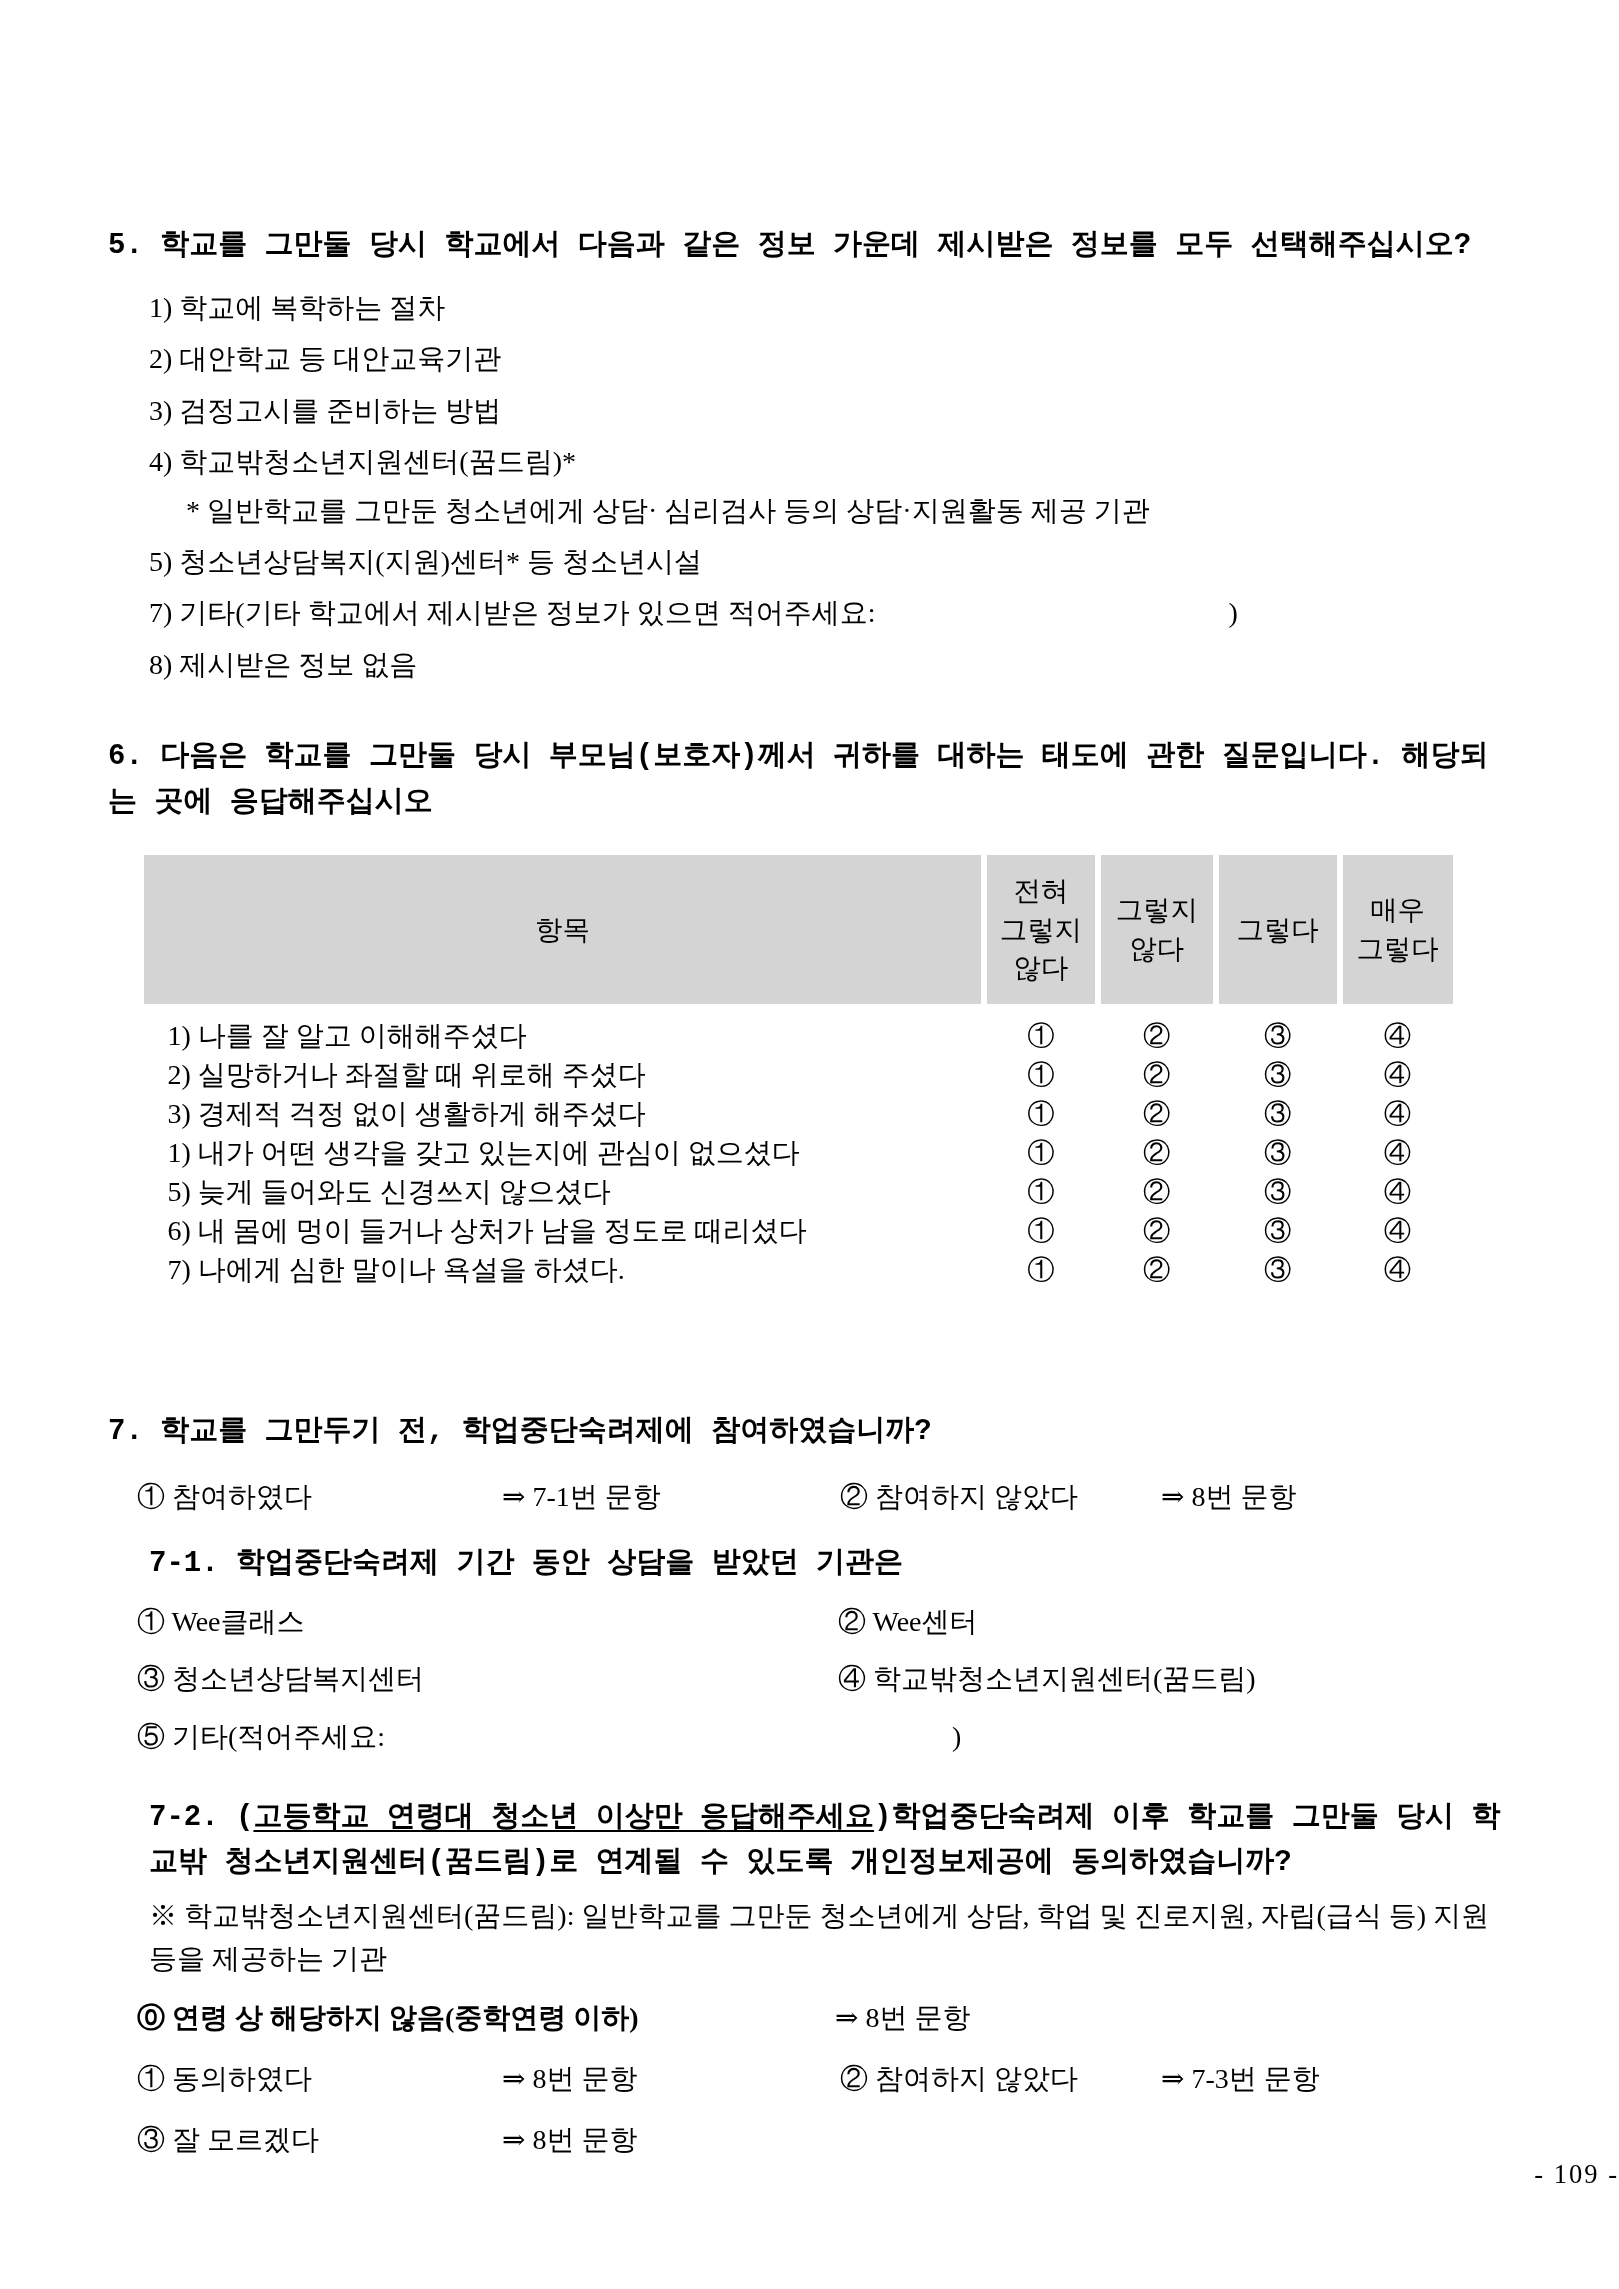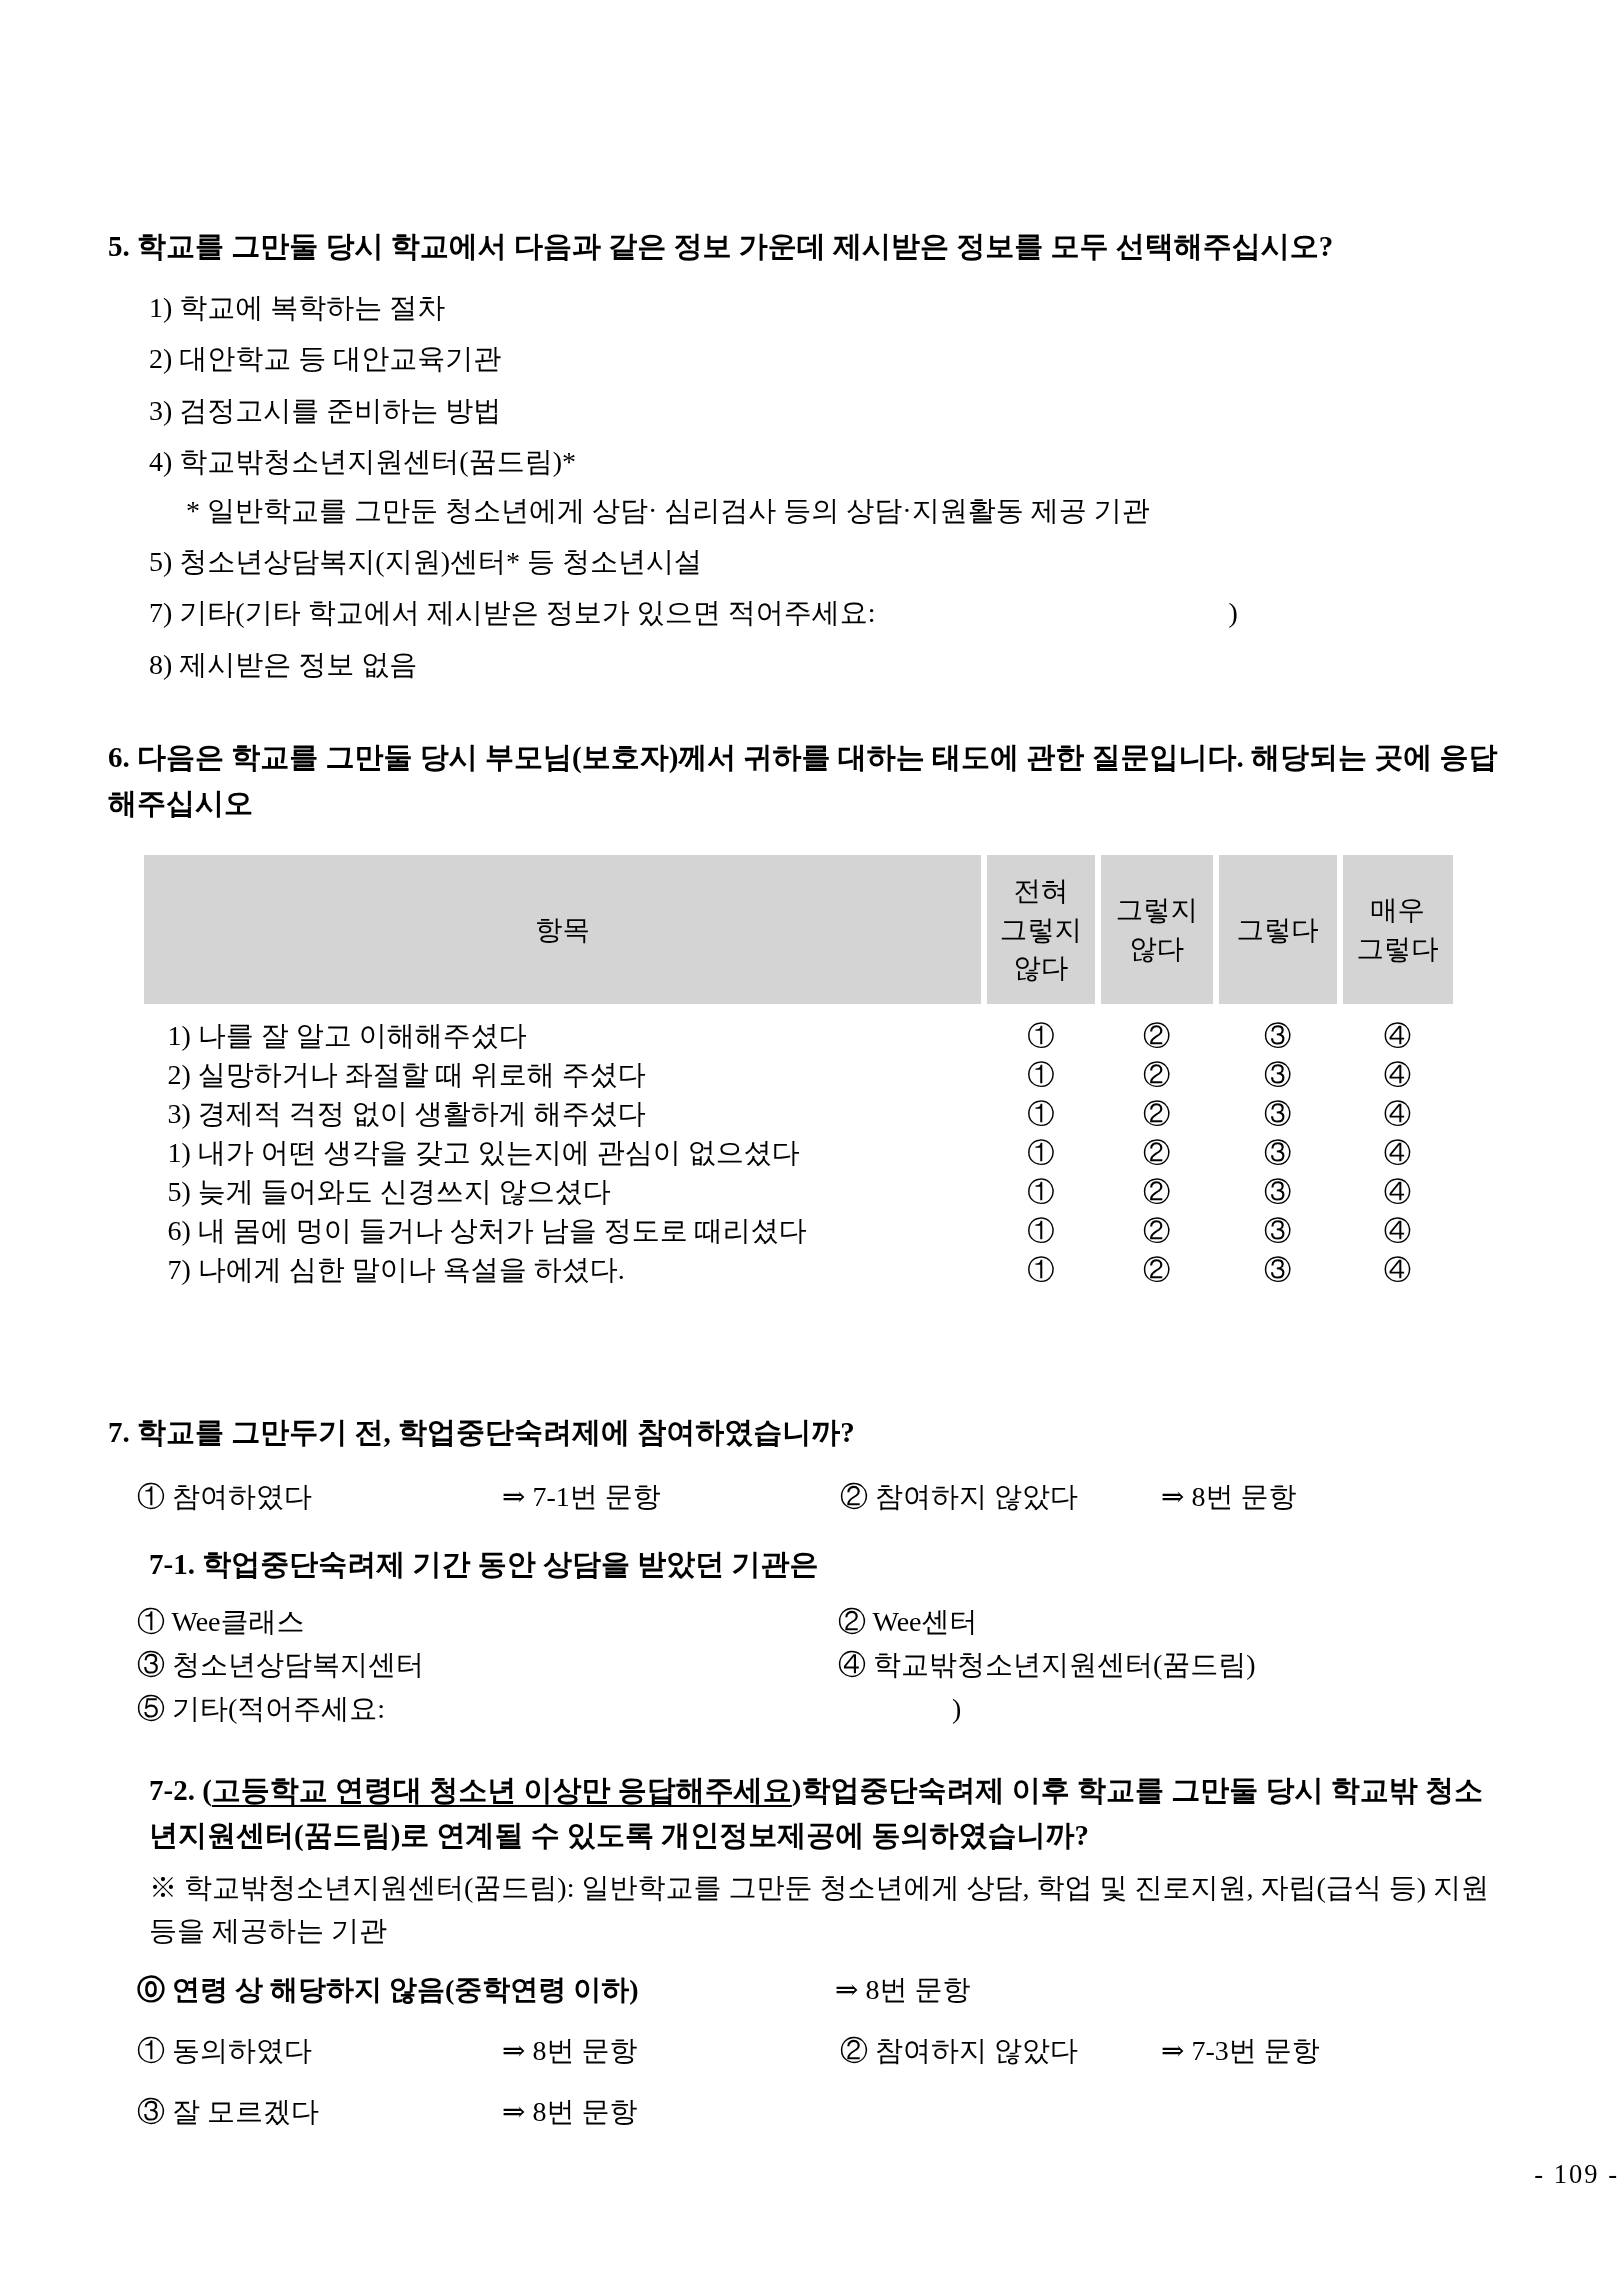--- a/index.html
+++ b/index.html
@@ -10,21 +10,21 @@
     box-sizing:border-box;
     background:#ffffff;
     color:#000000;
     font-family:"Liberation Serif","DejaVu Serif",serif;
     font-size:28px;
     overflow:hidden;
     padding:223px 110px 0 108px;
   }
   
   .qtitle{
-    font-family:Liberation Serif, serif;
+    font-family:Liberation Mono, monospace;
     font-weight:bold;
     font-size:29px;
     line-height:1.6;
     margin:0;
   }
   .sub-indent{margin-left:41px;}
   
   .optlist{margin-top:23.5px;}
   .option{margin:0 0 20.6px 41px;line-height:1.1;}
   .note{margin:-2.9px 0 20.6px 78px;line-height:1.1;}
@@ -55,21 +55,21 @@
   .q7{margin-top:120px;}
   .optrow{display:flex;margin:25.5px 0 0 29px;line-height:1.15;align-items:baseline;}
   .ow1{width:365px;}
   .ow2{width:338px;}
   .ow3{width:321px;}
   .ow-wide{width:698px;font-weight:bold;}
   .q7-1{margin-top:27.4px;}
   .grid2{
     display:grid;
     grid-template-columns:701px auto;
-    row-gap:13px;
+    row-gap:27px;
     margin:19.6px 0 0 29px;
     line-height:1.1;
   }
   .paren-close{padding-left:114px;}
   
   .q7-2{margin-top:43px;}
   .q7-2 .qtitle{line-height:1.55;}
   .underlined{text-decoration:underline;text-underline-offset:4.9px;}
   .note2{margin:7.8px 0 0 41px;line-height:1.55;font-size:28px;}
   .q7-2 .optrow.first{margin-top:21.6px;}

